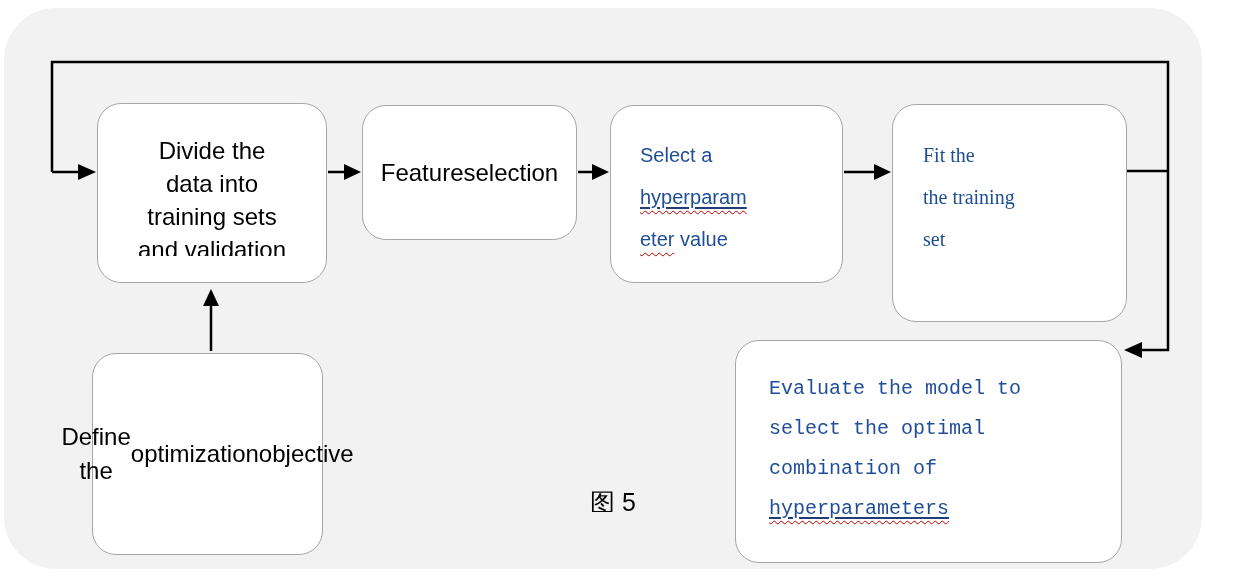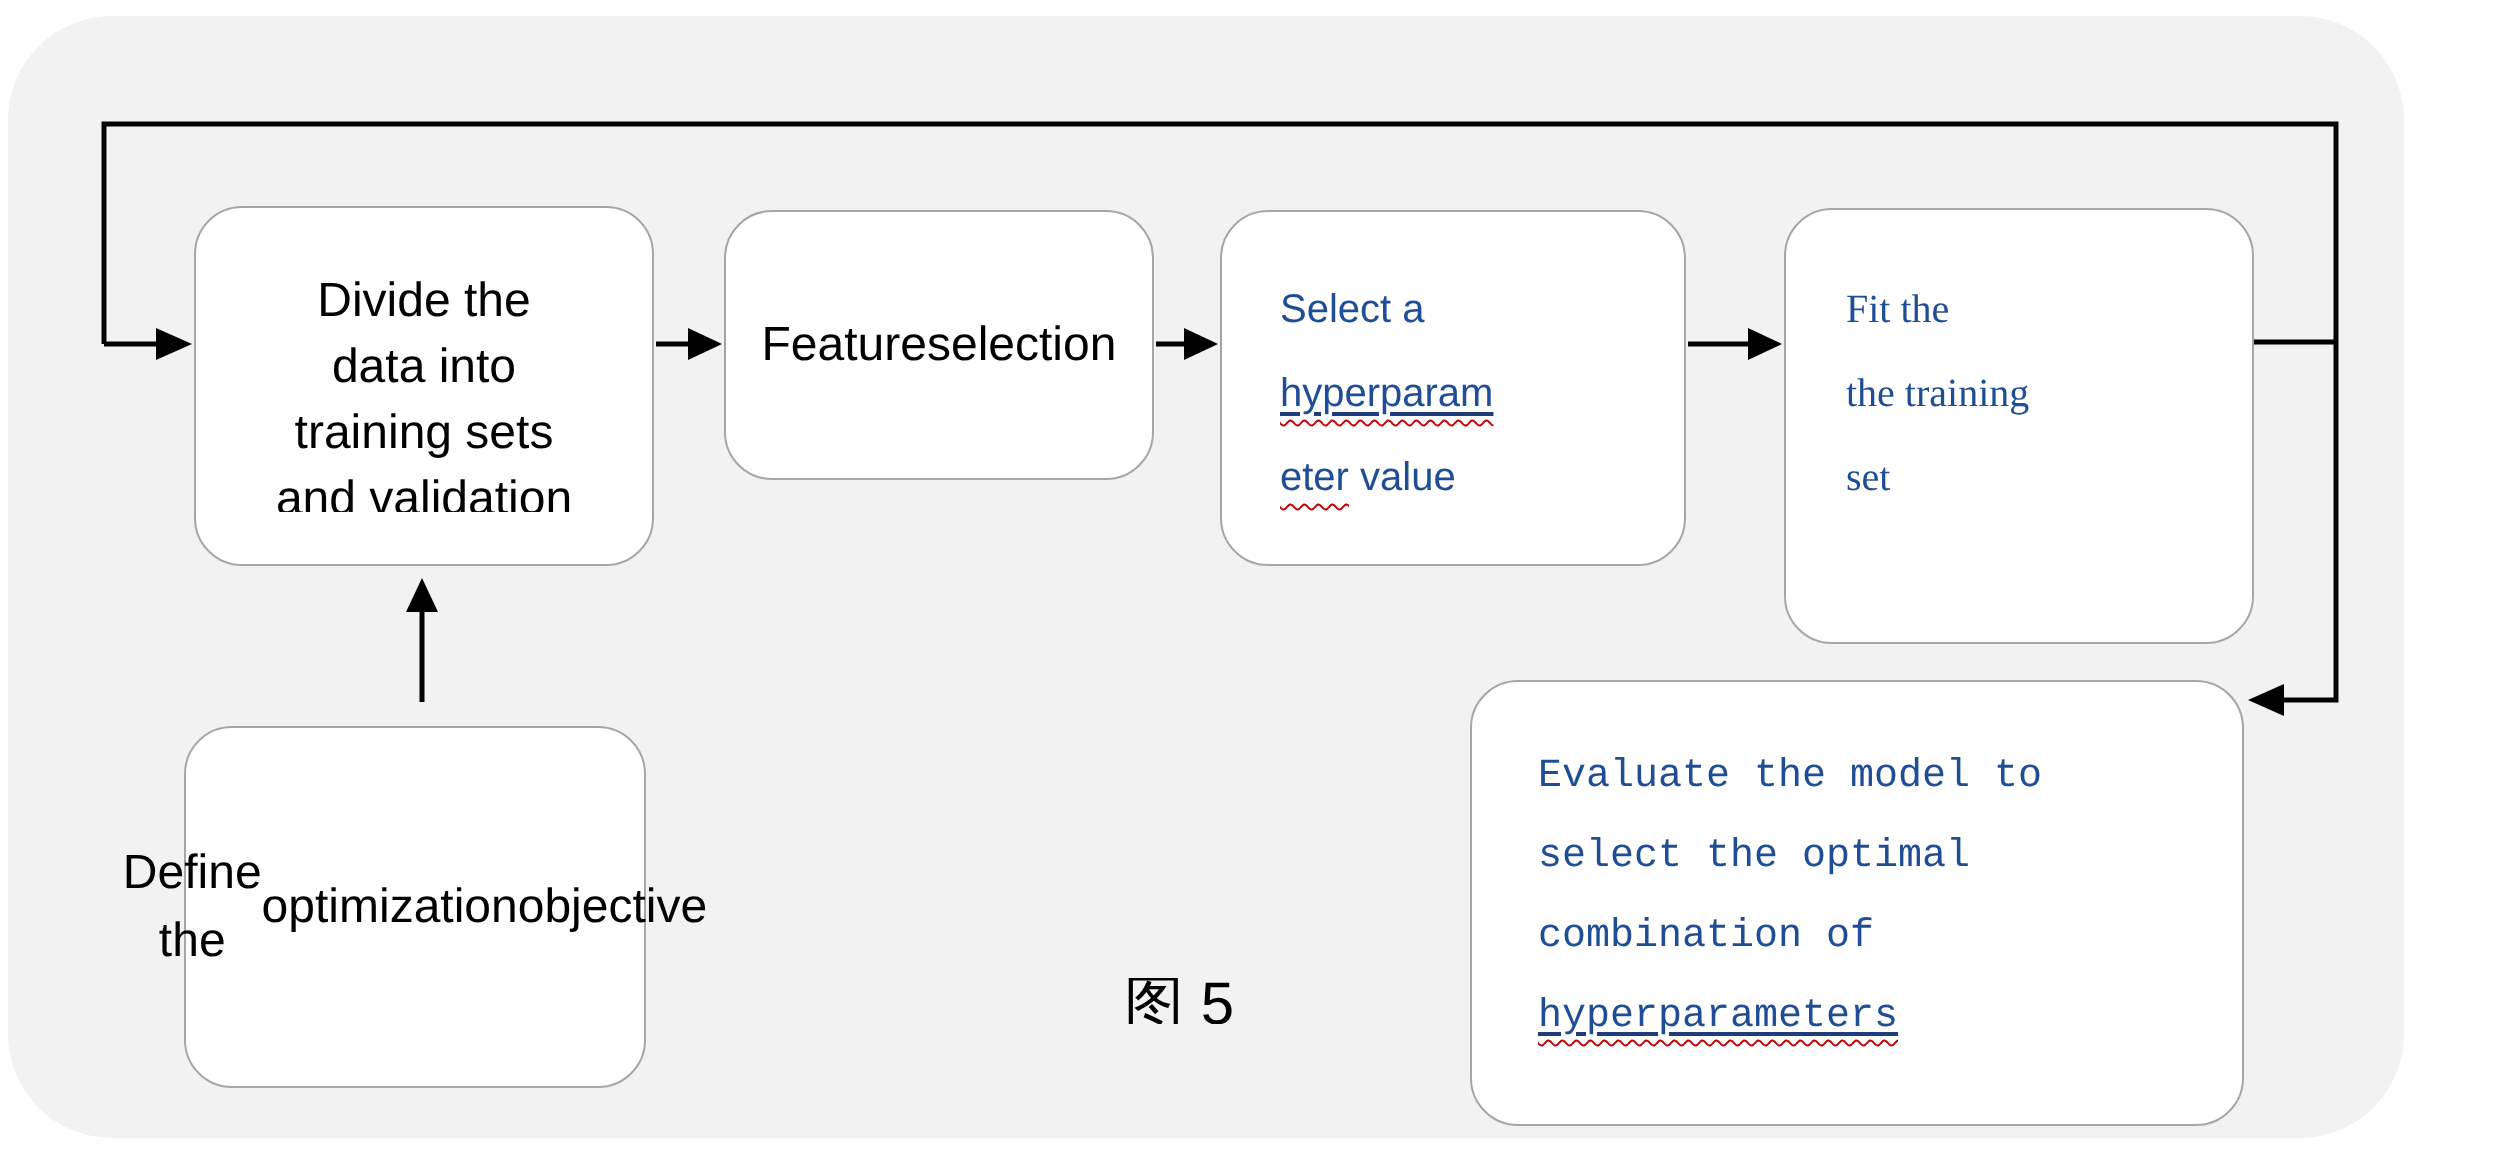--- a/index.html
+++ b/index.html
@@ -14,21 +14,21 @@
   }
   .overlay { position:absolute; left:0; top:0; width:1251px; height:585px; }
   .box {
     position:absolute; background:#ffffff;
     border:1.6px solid #a6a6a6; border-radius:24px; box-sizing:border-box;
   }
   .box-divide   { left:97px;  top:103px; width:230px; height:180px; }
   .box-feature  { left:362px; top:105px; width:215px; height:135px; }
   .box-select   { left:610px; top:105px; width:233px; height:178px; }
   .box-fit      { left:892px; top:104px; width:235px; height:218px;font-family:Liberation Serif, serif; }
-  .box-define   { left:92px;  top:363px; width:231px; height:181px; }
+  .box-define   { left:92px;  top:353px; width:231px; height:202px; }
   .box-evaluate { left:735px; top:340px; width:387px; height:223px;font-family:Liberation Mono, monospace; }
 
   .txt-black { color:#000000; font-size:24px; }
   .txt-blue  { color:#1f4e96; font-size:20px; }
 
   .divide-txt {
     position:absolute; left:0; right:0; top:30px; height:122px;
     overflow:hidden; text-align:center; line-height:33px;
   }
   .center-txt {
@@ -44,22 +44,22 @@
   .solid-u {
     text-decoration:underline; text-decoration-color:#1f3d7a;
     text-decoration-thickness:2px; text-underline-offset:3px;
   }
   .wavy {
     text-decoration:underline; text-decoration-style:wavy;
     text-decoration-color:#c00000; text-decoration-thickness:1px;
     text-underline-offset:6px;
   }
   .caption {
-    position:absolute; left:562px; top:489px; width:90px; height:23px;
-    overflow:hidden; color:#000000; font-size:30px; line-height:27px;
+    position:absolute; left:590px; top:489px; width:90px; height:23px;
+    overflow:hidden; color:#000000; font-size:25px; line-height:27px;
     white-space:pre;
   }
   .conn { stroke:#000000; stroke-width:2.5; fill:none; }
   .head { fill:#000000; stroke:none; }
 </style>
 </head>
 <body>
 
 <div class="canvas">
 

